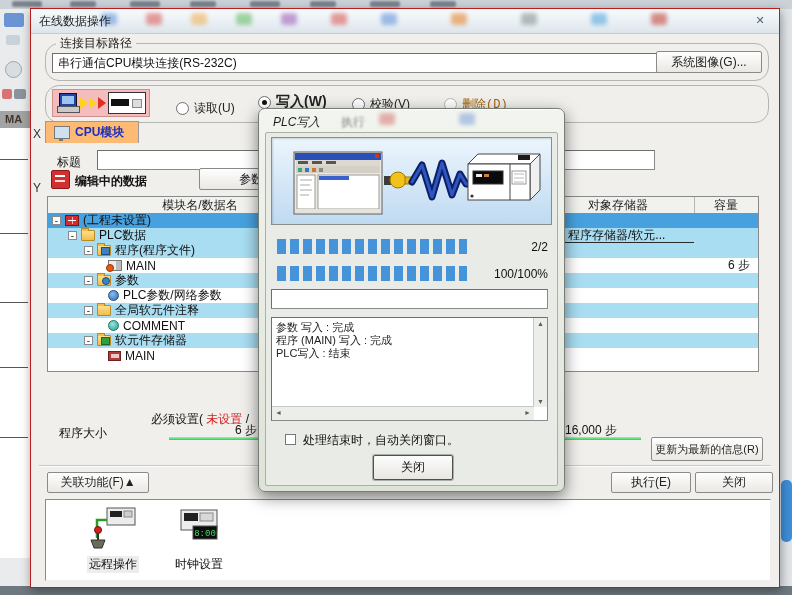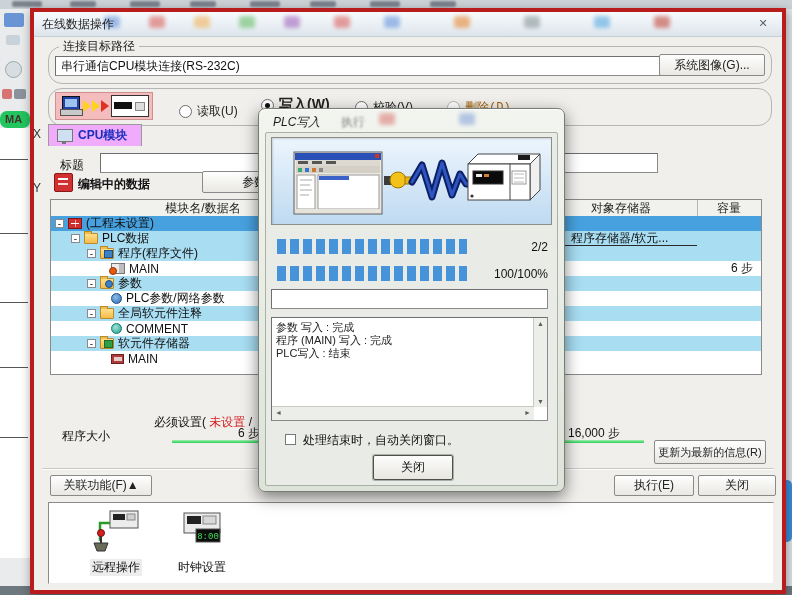--- a/index.html
+++ b/index.html
@@ -8,28 +8,28 @@
          background:#e6e8ea;}
   .abs{position:absolute;}
 
   
   .bg-menu{left:0;top:0;width:792px;height:9px;background:#ccd3d8;overflow:hidden;}
   .bg-menu span{position:absolute;top:1px;height:6px;background:#3c4350;opacity:.55;filter:blur(1px);border-radius:2px;}
   .bg-left{left:0;top:9px;width:30px;height:577px;background:#e9ebec;}
   .bg-blob{position:absolute;border-radius:2px;}
   .bg-editor{left:0;top:128px;width:30px;height:430px;background:#fff;border-right:1px solid #a7adb2;}
   .bg-hline{position:absolute;left:0;width:28px;height:1px;background:#555;}
-  .bg-tab{left:0;top:111px;width:30px;height:17px;background:#22c55e;color:#40342a;font-weight:bold;font-size:11px;line-height:17px;padding-left:5px;box-sizing:border-box;border-radius:7px;}
+  .bg-tab{left:0;top:111px;width:30px;height:17px;background:#a3a3a3;color:#40342a;font-weight:bold;font-size:11px;line-height:17px;padding-left:5px;box-sizing:border-box;}
   .bg-xy{z-index:60;color:#333;font-size:12px;}
   .bg-right{left:778px;top:9px;width:14px;height:577px;background:#e2e6e9;}
   .bg-bluebar{left:781px;top:480px;width:11px;height:62px;background:#3e8ed8;border-radius:5px;z-index:6;}
   .bg-bottom{left:0;top:586px;width:792px;height:9px;background:#6e797f;}
 
   
-  .dlg-main{left:30px;top:8px;width:748px;height:578px;background:#f0efec;border:4px solid #b91c1c;
+  .dlg-main{left:30px;top:8px;width:748px;height:578px;background:#f0efec;border:1px solid #b91c1c;
             box-shadow:1px 3px 10px rgba(0,0,0,.38);z-index:10;}
   .tb{position:absolute;left:0;top:0;right:0;height:24px;background:linear-gradient(#f8fbfd,#dde5ec);
       border-bottom:1px solid #c6cdd4;overflow:hidden;}
   .tb .cap{position:absolute;left:8px;top:4px;font-size:12px;color:#1a1a1a;z-index:3;}
   .tb-blob{position:absolute;top:4px;width:16px;height:12px;filter:blur(2px);opacity:.55;border-radius:3px;z-index:1;}
   .tb-close{position:absolute;right:10px;top:3px;width:18px;height:16px;text-align:center;line-height:16px;
             color:#5a646e;font-size:11px;cursor:default;z-index:3;}
 
   .grp{position:absolute;border:1px solid #b5b5b5;border-radius:14px;}
   .grp .leg{position:absolute;left:10px;top:-9px;background:#f0efec;padding:0 4px;font-size:12px;color:#222;}
@@ -51,21 +51,21 @@
   .xfer .plc::before{content:"";position:absolute;left:2px;top:6px;width:18px;height:7px;background:#111;}
   .xfer .plc::after{content:"";position:absolute;right:3px;top:6px;width:8px;height:7px;background:#ddd;border:1px solid #888;}
 
   .rdo{position:absolute;display:flex;align-items:center;font-size:12px;color:#222;}
   .rdo .c{width:11px;height:11px;border-radius:50%;background:#fff;border:1px solid #6e6e6e;margin-right:5px;position:relative;flex:none;}
   .rdo.sel .c::after{content:"";position:absolute;left:3px;top:3px;width:5px;height:5px;border-radius:50%;background:#111;}
   .rdo.sel{font-weight:bold;font-size:14px;}
   .rdo.dis{color:#a16207;font-family:Liberation Mono, monospace;}
   .rdo.dis .c{border-color:#b5b5b5;}
 
-  .cputab{position:absolute;background:#f0abfc;border:1px solid #9a9a9a;border-bottom:none;display:flex;align-items:center;padding:0 8px;box-sizing:border-box;}
+  .cputab{position:absolute;background:#fdba74;border:1px solid #9a9a9a;border-bottom:none;display:flex;align-items:center;padding:0 8px;box-sizing:border-box;}
   .cputab .mon{width:14px;height:11px;border:1px solid #777;background:#cfe0f0;margin-right:5px;position:relative;}
   .cputab .mon::after{content:"";position:absolute;left:4px;bottom:-3px;width:4px;height:2px;background:#777;}
   .cputab .t{color:#1b2fbf;font-weight:bold;}
 
   .editico{position:absolute;width:17px;height:17px;background:#d03030;border:1px solid #8c1717;border-radius:2px;}
   .editico::before{content:"";position:absolute;left:3px;top:4px;width:10px;height:2px;background:#fff;}
   .editico::after{content:"";position:absolute;left:3px;top:9px;width:10px;height:2px;background:#ffd9d9;}
   .boldlbl{position:absolute;font-weight:bold;color:#111;}
 
   

